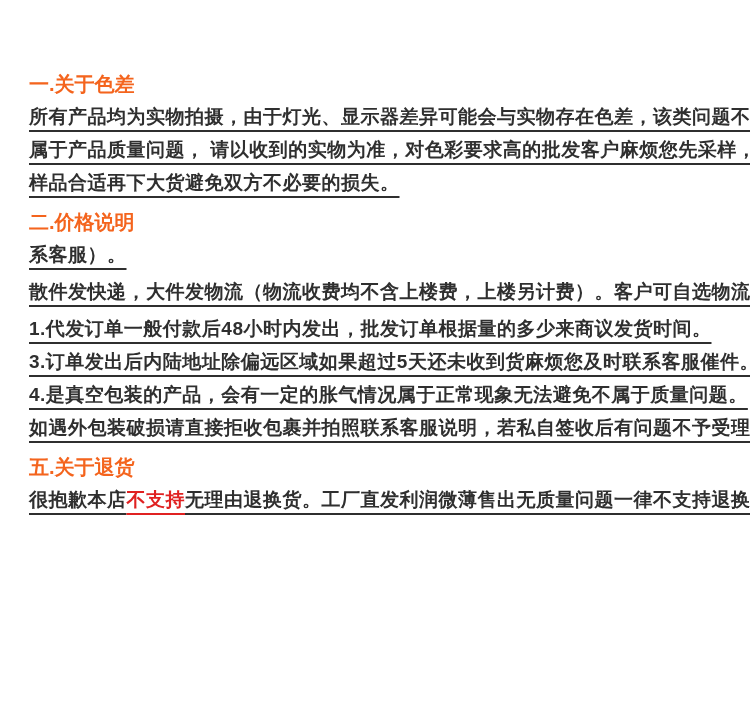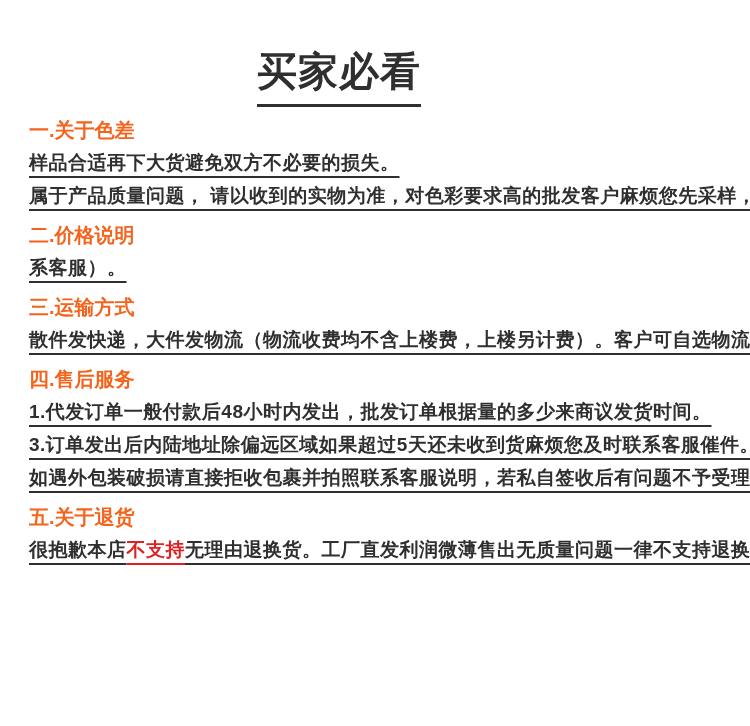--- a/index.html
+++ b/index.html
@@ -69,44 +69,43 @@
   .hl {
     color: var(--highlight-color, #e02121);
   }
 </style>
 </head>
 <body>
 
 <div class="page">
 
   <div class="title-wrap">
-    <div class="page-title">买家必看</div>
     <div class="title-underline"></div>
   </div>
 
   <div class="section">
     <div class="section-heading">一.关于色差</div>
+    <div class="line"><span class="u">所有产品均为实物拍摄，由于灯光、显示器差异可能会与实物存在色差，该类问题不</span></div>
+    <div class="line"><span class="u">属于产品质量问题， 请以收到的实物为准，对色彩要求高的批发客户麻烦您先采样，</span></div>
     <div class="line"><span class="u">样品合适再下大货避免双方不必要的损失。</span></div>
-    <div class="line"><span class="u">属于产品质量问题， 请以收到的实物为准，对色彩要求高的批发客户麻烦您先采样，</span></div>
   </div>
 
   <div class="section">
     <div class="section-heading">二.价格说明</div>
     <div class="line"><span class="u">系客服）。</span></div>
   </div>
 
   <div class="section">
-    <div class="section-heading">三.运输方式</div>
     <div class="line"><span class="u">散件发快递，大件发物流（物流收费均不含上楼费，上楼另计费）。客户可自选物流、</span></div>
   </div>
 
   <div class="section">
-    <div class="section-heading">四.售后服务</div>
     <div class="line"><span class="u">1.代发订单一般付款后48小时内发出，批发订单根据量的多少来商议发货时间。</span></div>
     <div class="line"><span class="u">3.订单发出后内陆地址除偏远区域如果超过5天还未收到货麻烦您及时联系客服催件。</span></div>
+    <div class="line"><span class="u">4.是真空包装的产品，会有一定的胀气情况属于正常现象无法避免不属于质量问题。</span></div>
     <div class="line"><span class="u">如遇外包装破损请直接拒收包裹并拍照联系客服说明，若私自签收后有问题不予受理。</span></div>
   </div>
 
   <div class="section">
     <div class="section-heading">五.关于退货</div>
     <div class="line">
       <span class="u">很抱歉本店</span><span class="u hl">不支持</span><span class="u">无理由退换货。工厂直发利润微薄售出无质量问题一律不支持退换。</span>
     </div>
 
   </div>

